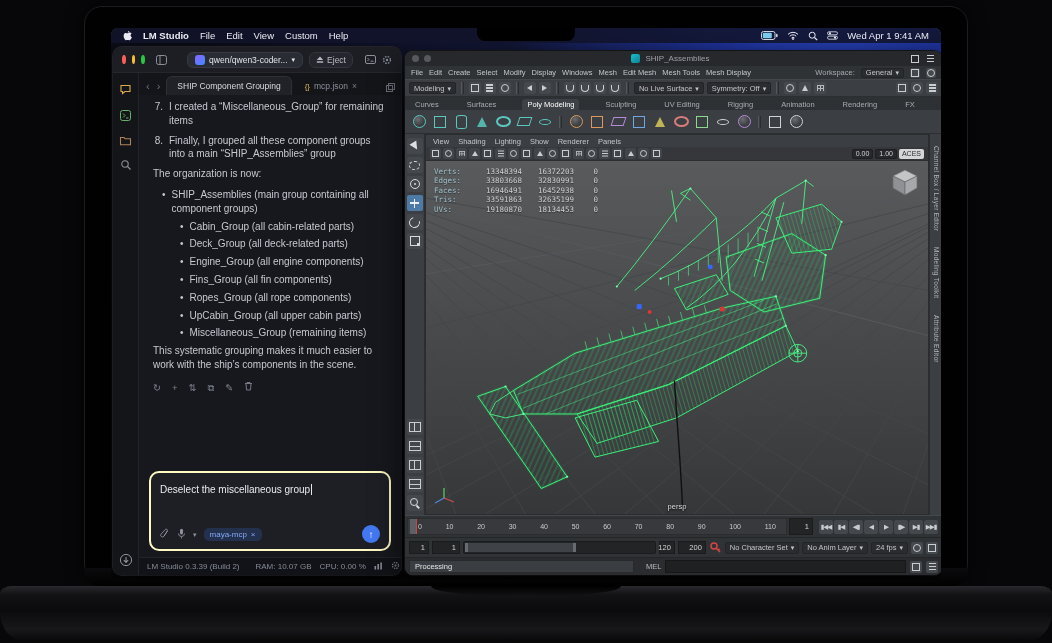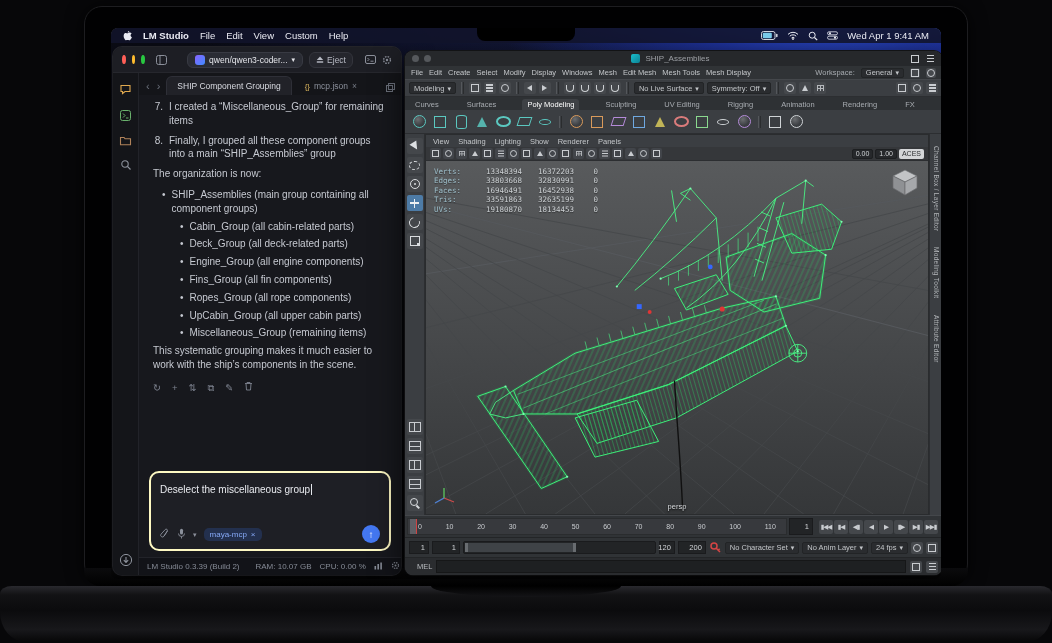--- a/index.html
+++ b/index.html
@@ -863,20 +863,21 @@
           </span>
           <span class="dd">
             <span>24 fps</span>
             <span class="caretg">▾</span>
           </span>
           <span class="mi ci"></span>
           <span class="mi sq"></span>
         </div>
 
         <div class="my-cmd">
+          <span class="cmd-status">Processing</span>
           <span class="mel">MEL</span>
           <span class="cmd-input"></span>
           <span class="mi sq"></span>
           <span class="mi bar"></span>
         </div>
       </section>
 
     </div>
   </div>
 

